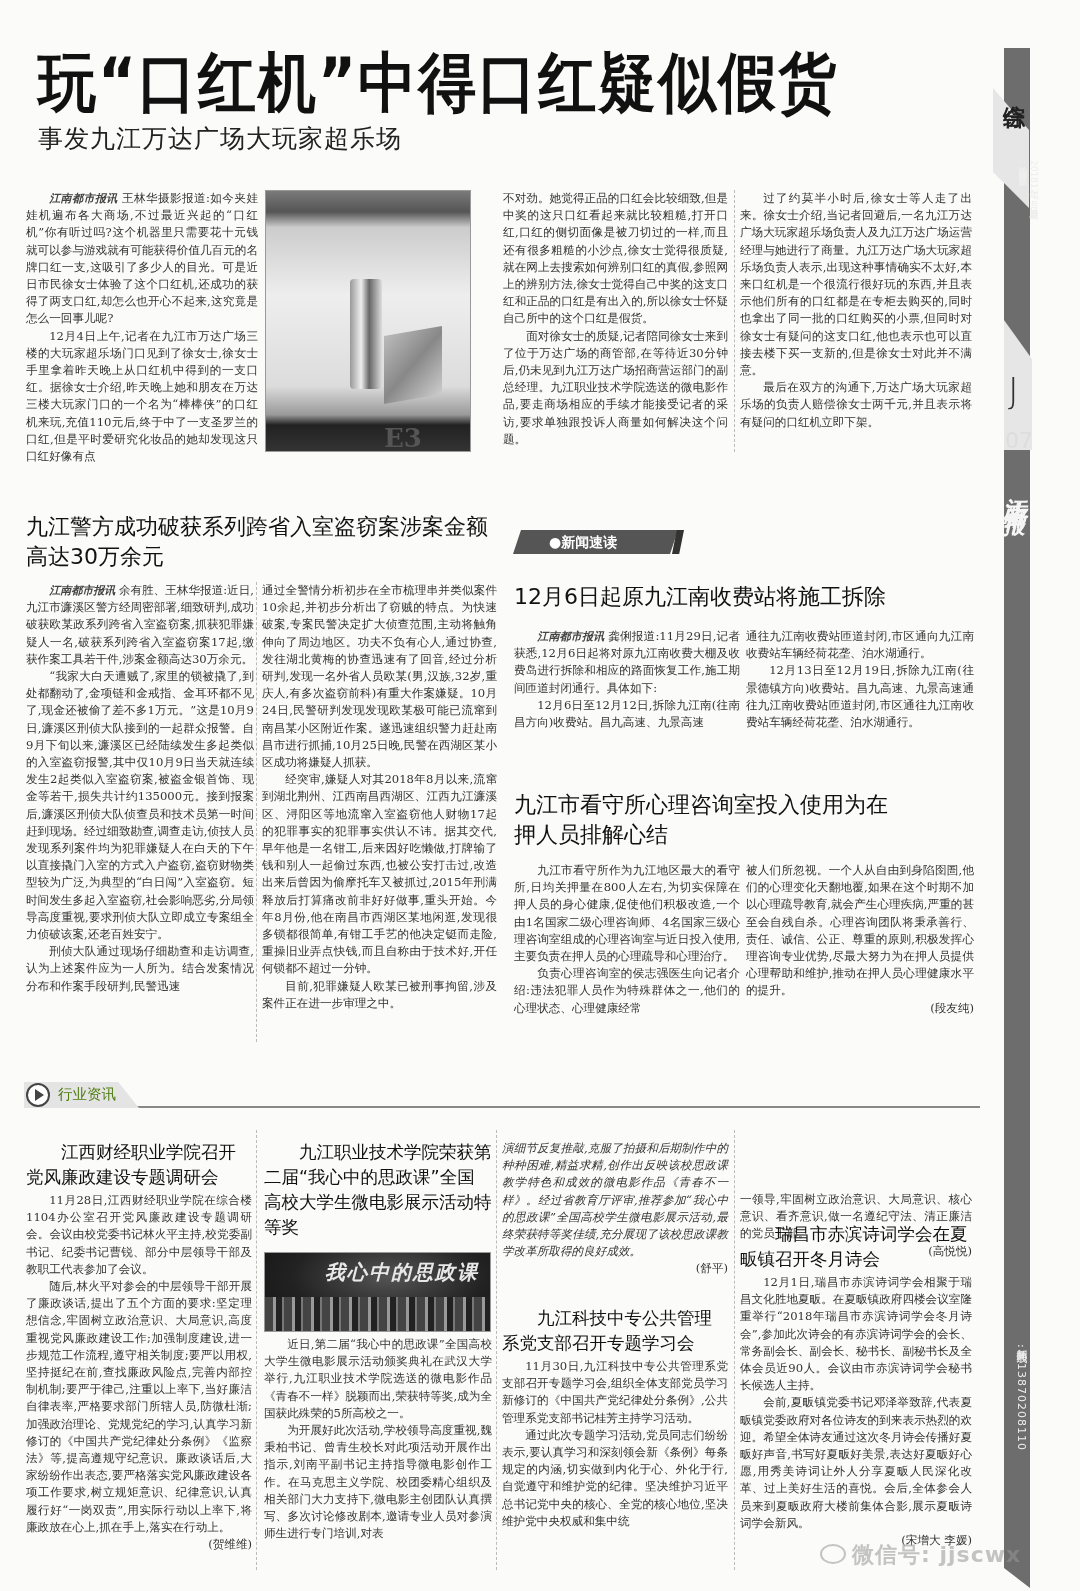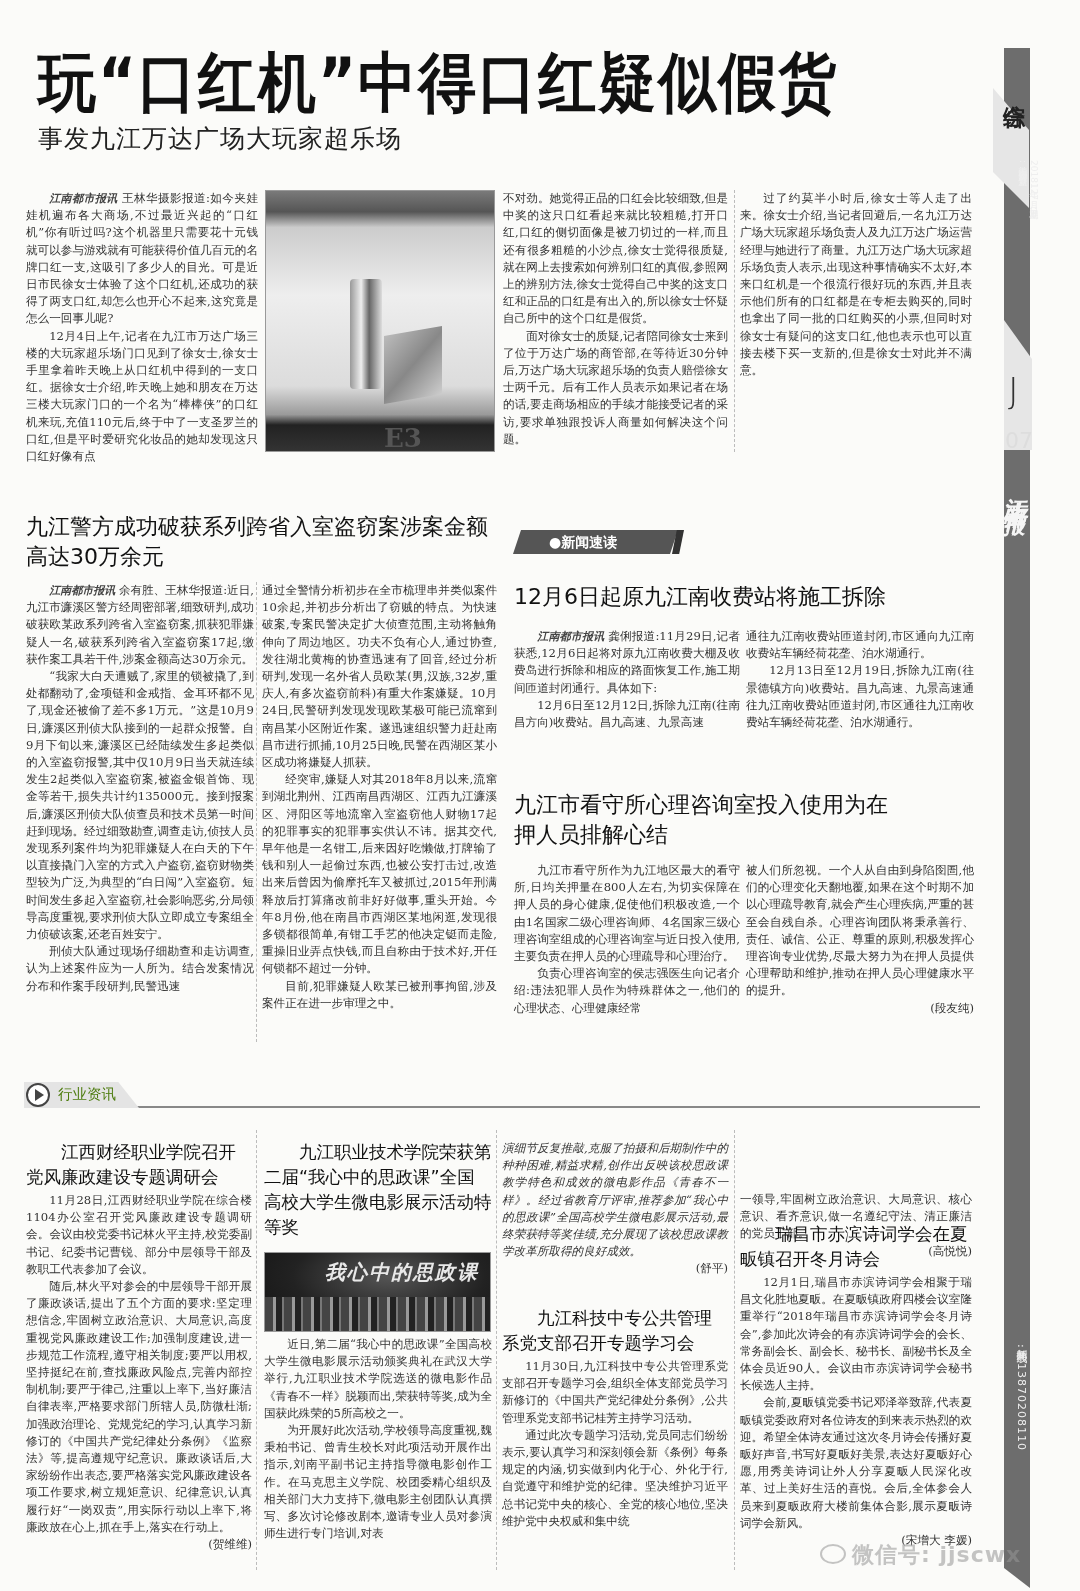--- a/index.html
+++ b/index.html
@@ -24,21 +24,21 @@
   .rail-meta { left: 1006px; top: 150px; width: 22px; writing-mode: vertical-rl; font-size: 9px; color: #eee; line-height: 11px; }
   .rail-tab-mid { left: 1004px; top: 320px; width: 28px; height: 130px; background: #e6e6e6; clip-path: polygon(0 0, 100% 30%, 100% 100%, 0 100%); }
   .rail-page-letter { left: 1008px; top: 370px; font-size: 36px; color: #333; font-weight: 300; }
   .rail-page-num { left: 1005px; top: 428px; font-size: 22px; color: #ddd; }
   .rail-brand { left: 1006px; top: 480px; width: 24px; writing-mode: vertical-rl; font-family: "DejaVu Serif", serif; font-weight: bold; font-style: italic; font-size: 22px; color: #f5f5f5; letter-spacing: 4px; }
   .rail-hotline { left: 1010px; top: 1340px; width: 18px; writing-mode: vertical-rl; font-size: 11px; color: #eee; letter-spacing: 1px; }
   .rail-tail { left: 1004px; top: 1568px; width: 26px; height: 20px; background: #6d6d6d; clip-path: polygon(0 0, 100% 0, 100% 100%); }
 
   
   .photo { border: 1px solid #999; overflow: hidden; }
-  .photo-lipstick { left: 265px; top: 190px; width: 230px; height: 262px; background: linear-gradient(180deg, #7a7a7a 0%, #555 8%, #ccc 14%, #eee 40%, #dcdcdc 75%, #9a9a9a 86%, #222 90%, #333 100%); }
+  .photo-lipstick { left: 265px; top: 190px; width: 206px; height: 262px; background: linear-gradient(180deg, #7a7a7a 0%, #555 8%, #ccc 14%, #eee 40%, #dcdcdc 75%, #9a9a9a 86%, #222 90%, #333 100%); }
   .lip-tube { position: absolute; left: 84px; top: 88px; width: 32px; height: 110px; border-radius: 4px; background: linear-gradient(90deg, #999, #eee 35%, #666 60%, #ddd); }
   .lip-box { position: absolute; left: 118px; top: 140px; width: 58px; height: 68px; background: linear-gradient(135deg, #bbb, #888 50%, #ccc); transform: skewY(-10deg); }
   .lip-label { position: absolute; left: 118px; top: 232px; font-family: "DejaVu Serif", serif; font-weight: bold; font-size: 26px; color: #555; }
 
   .photo-film { left: 264px; top: 1252px; width: 227px; height: 80px; background: radial-gradient(ellipse at 55% 30%, #555 0%, #222 55%, #111 100%); }
   .film-logo { position: absolute; left: 60px; top: 6px; font-family: "DejaVu Serif", serif; font-style: italic; font-weight: bold; font-size: 20px; color: #e8e8e8; letter-spacing: 2px; }
   .film-people { position: absolute; left: 0; bottom: 0; width: 100%; height: 34px; background: repeating-linear-gradient(90deg, #444 0 8px, #999 8px 11px, #222 11px 17px, #777 17px 19px); }
 
   
   .h-article { font-family: "DejaVu Sans", sans-serif; font-size: 22px; color: #111; line-height: 30px; }
@@ -84,25 +84,26 @@
   <p><span class="dateline">江南都市报讯</span> <span>王林华摄影报道:如今夹娃娃机遍布各大商场,不过最近兴起的“口红机”你有听过吗?这个机器里只需要花十元钱就可以参与游戏就有可能获得价值几百元的名牌口红一支,这吸引了多少人的目光。可是近日市民徐女士体验了这个口红机,还成功的获得了两支口红,却怎么也开心不起来,这究竟是怎么一回事儿呢?</span></p>
   <p>12月4日上午,记者在九江市万达广场三楼的大玩家超乐场门口见到了徐女士,徐女士手里拿着昨天晚上从口红机中得到的一支口红。据徐女士介绍,昨天晚上她和朋友在万达三楼大玩家门口的一个名为“棒棒侠”的口红机来玩,充值110元后,终于中了一支圣罗兰的口红,但是平时爱研究化妆品的她却发现这只口红好像有点</p>
 </div>
 <div class="abs photo photo-lipstick">
   <div class="lip-tube"></div>
   <div class="lip-box"></div>
   <div class="lip-label">E3</div>
 </div>
 <div class="abs body-text" style="left:503px; top:190px; width:225px;">
   <p style="text-indent:0;">不对劲。她觉得正品的口红会比较细致,但是中奖的这只口红看起来就比较粗糙,打开口红,口红的侧切面像是被刀切过的一样,而且还有很多粗糙的小沙点,徐女士觉得很质疑,就在网上去搜索如何辨别口红的真假,参照网上的辨别方法,徐女士觉得自己中奖的这支口红和正品的口红是有出入的,所以徐女士怀疑自己所中的这个口红是假货。</p>
-  <p>面对徐女士的质疑,记者陪同徐女士来到了位于万达广场的商管部,在等待近30分钟后,万达广场大玩家超乐场的负责人赔偿徐女士两千元。后有工作人员表示如果记者在场的话,要走商场相应的手续才能接受记者的采访,要求单独跟投诉人商量如何解决这个问题。</p>
+  <p>面对徐女士的质疑,记者陪同徐女士来到了位于万达广场的商管部,在等待近30分钟后,仍未见到九江万达广场招商营运部门的副总经理。九江职业技术学院选送的微电影作品,要走商场相应的手续才能接受记者的采访,要求单独跟投诉人商量如何解决这个问题。</p>
 </div>
 <div class="divider-v" style="left:734px; top:190px; height:262px;"></div>
 <div class="abs body-text" style="left:740px; top:190px; width:232px;">
   <p>过了约莫半小时后,徐女士等人走了出来。徐女士介绍,当记者回避后,一名九江万达广场大玩家超乐场负责人及九江万达广场运营经理与她进行了商量。九江万达广场大玩家超乐场负责人表示,出现这种事情确实不太好,本来口红机是一个很流行很好玩的东西,并且表示他们所有的口红都是在专柜去购买的,同时也拿出了同一批的口红购买的小票,但同时对徐女士有疑问的这支口红,他也表示也可以直接去楼下买一支新的,但是徐女士对此并不满意。</p>
+  <p>最后在双方的沟通下,万达广场大玩家超乐场的负责人赔偿徐女士两千元,并且表示将有疑问的口红机立即下架。</p>
 </div>
 
 <div class="abs h-article" style="left:26px; top:512px; width:470px;">九江警方成功破获系列跨省入室盗窃案涉案金额高达30万余元</div>
 <div class="abs body-text" style="left:26px; top:582px; width:228px;">
   <p><span class="dateline">江南都市报讯</span> <span>余有胜、王林华报道:近日,九江市濂溪区警方经周密部署,细致研判,成功破获欧某政系列跨省入室盗窃案,抓获犯罪嫌疑人一名,破获系列跨省入室盗窃案17起,缴获作案工具若干件,涉案金额高达30万余元。</span></p>
   <p>“我家大白天遭贼了,家里的锁被撬了,到处都翻动了,金项链和金戒指、金耳环都不见了,现金还被偷了差不多1万元。”这是10月9日,濂溪区刑侦大队接到的一起群众报警。自9月下旬以来,濂溪区已经陆续发生多起类似的入室盗窃报警,其中仅10月9日当天就连续发生2起类似入室盗窃案,被盗金银首饰、现金等若干,损失共计约135000元。接到报案后,濂溪区刑侦大队侦查员和技术员第一时间赶到现场。经过细致勘查,调查走访,侦技人员发现系列案件均为犯罪嫌疑人在白天的下午以直接撬门入室的方式入户盗窃,盗窃财物类型较为广泛,为典型的“白日闯”入室盗窃。短时间发生多起入室盗窃,社会影响恶劣,分局领导高度重视,要求刑侦大队立即成立专案组全力侦破该案,还老百姓安宁。</p>
   <p>刑侦大队通过现场仔细勘查和走访调查,认为上述案件应为一人所为。结合发案情况分布和作案手段研判,民警迅速</p>
 </div>
 <div class="divider-v" style="left:256px; top:582px; height:460px;"></div>
 <div class="abs body-text" style="left:262px; top:582px; width:235px;">

